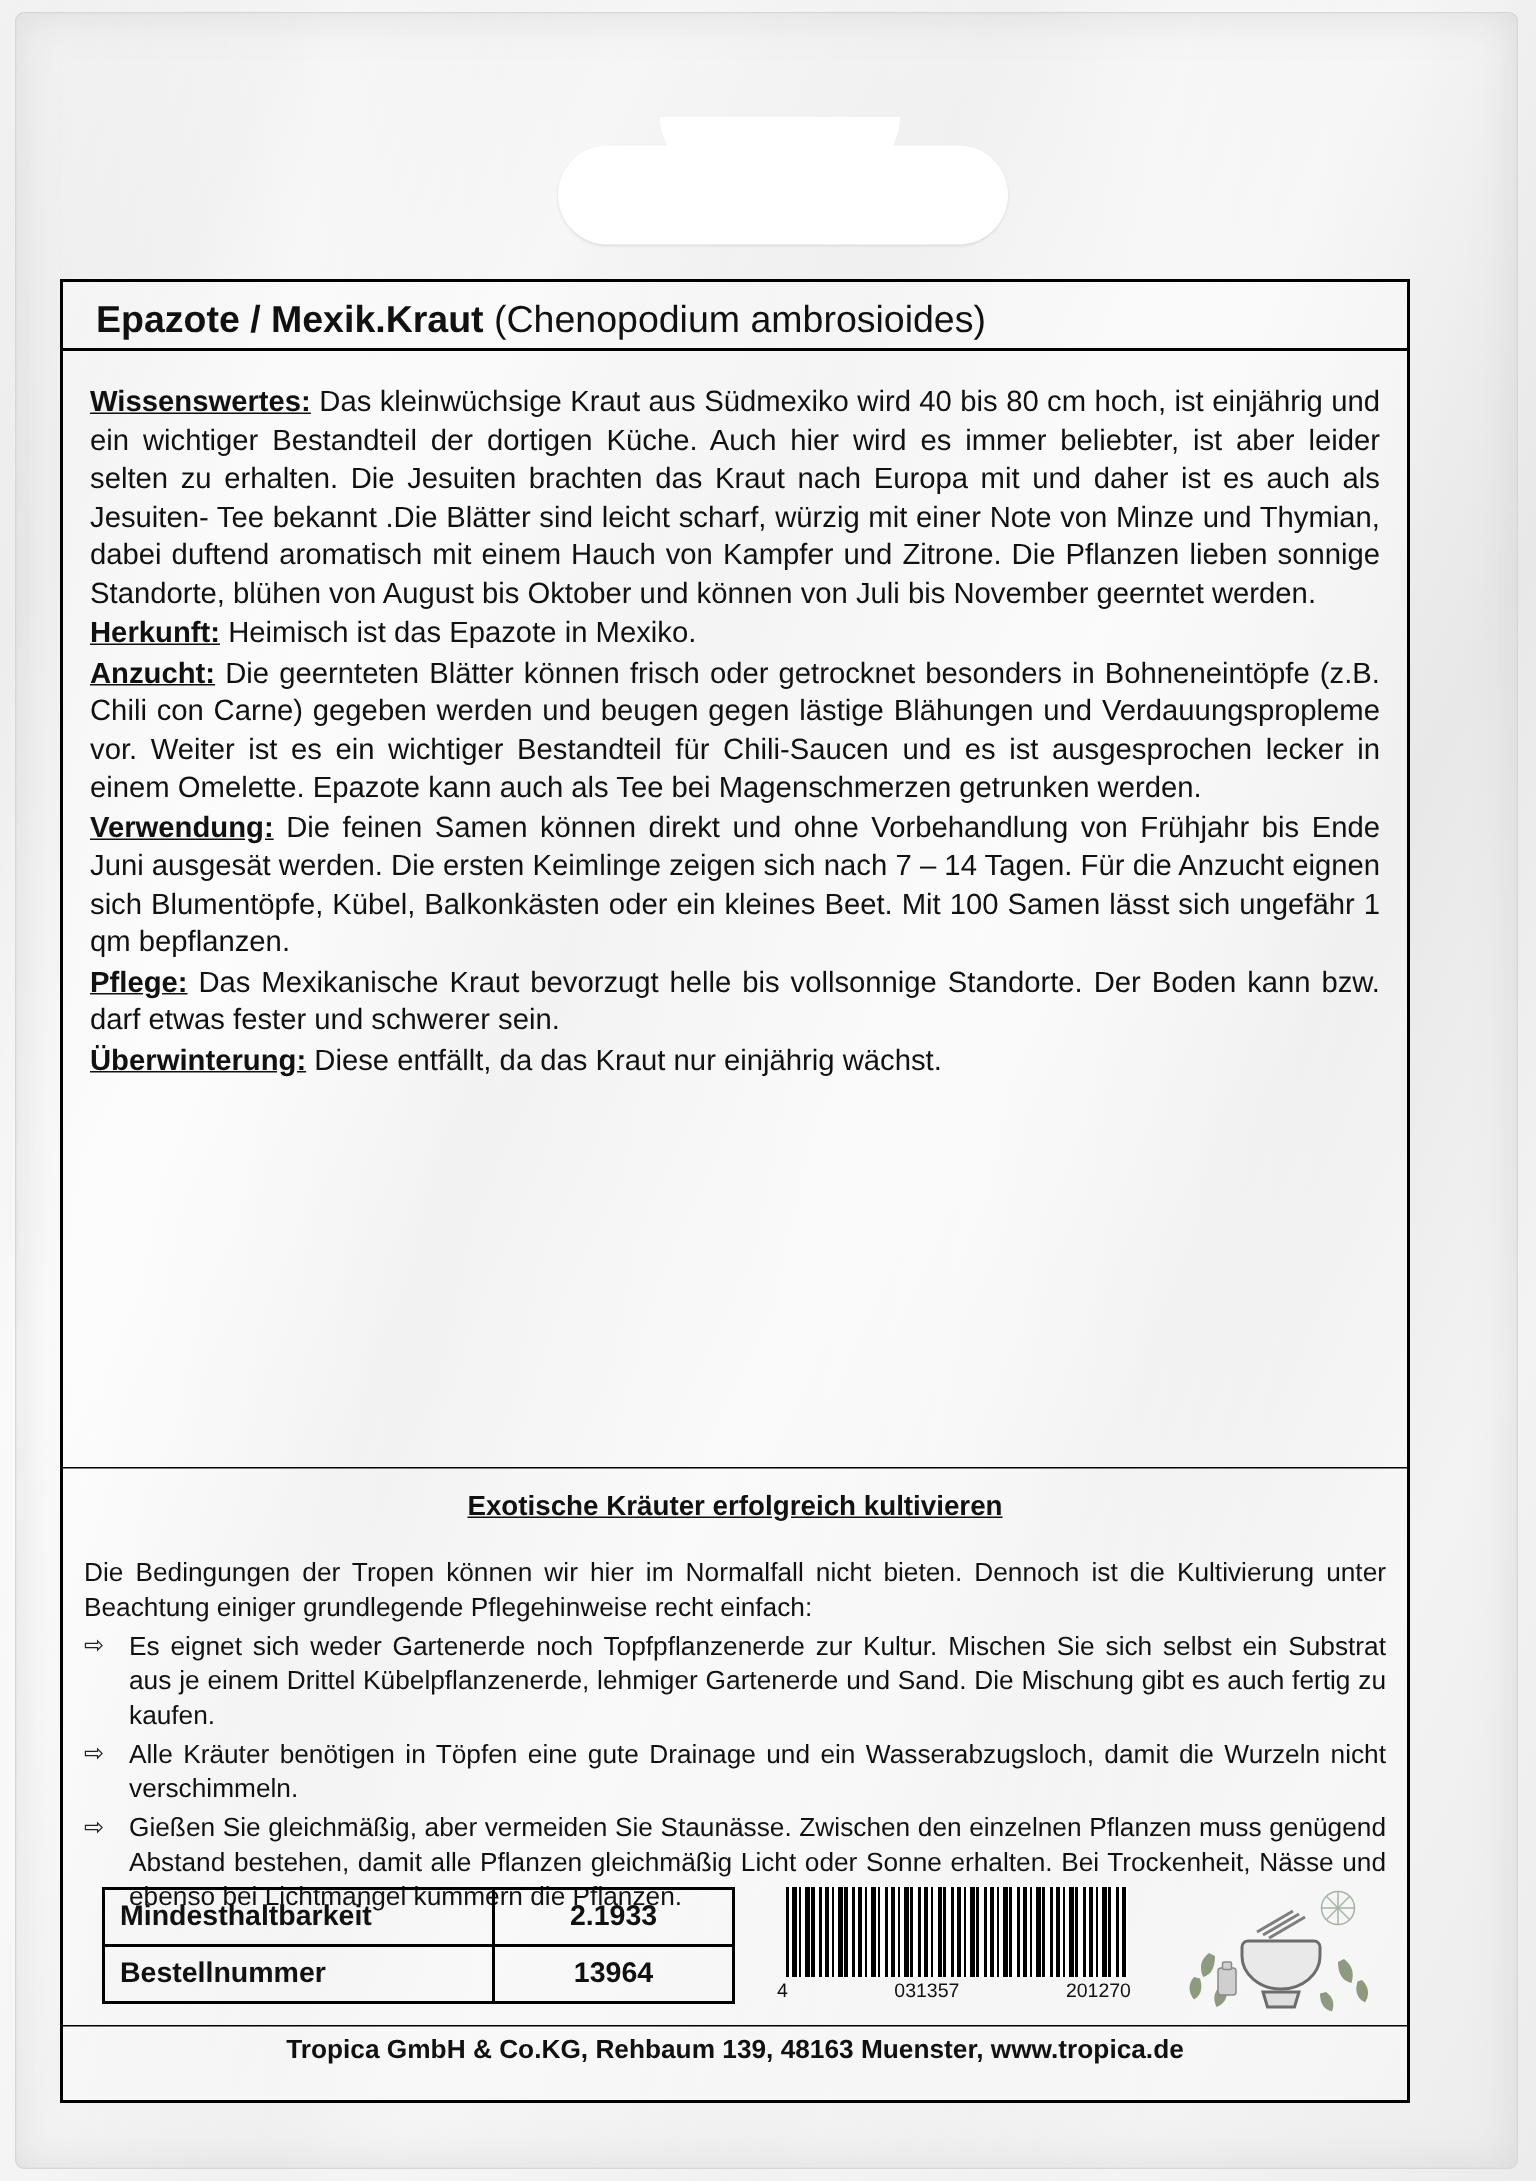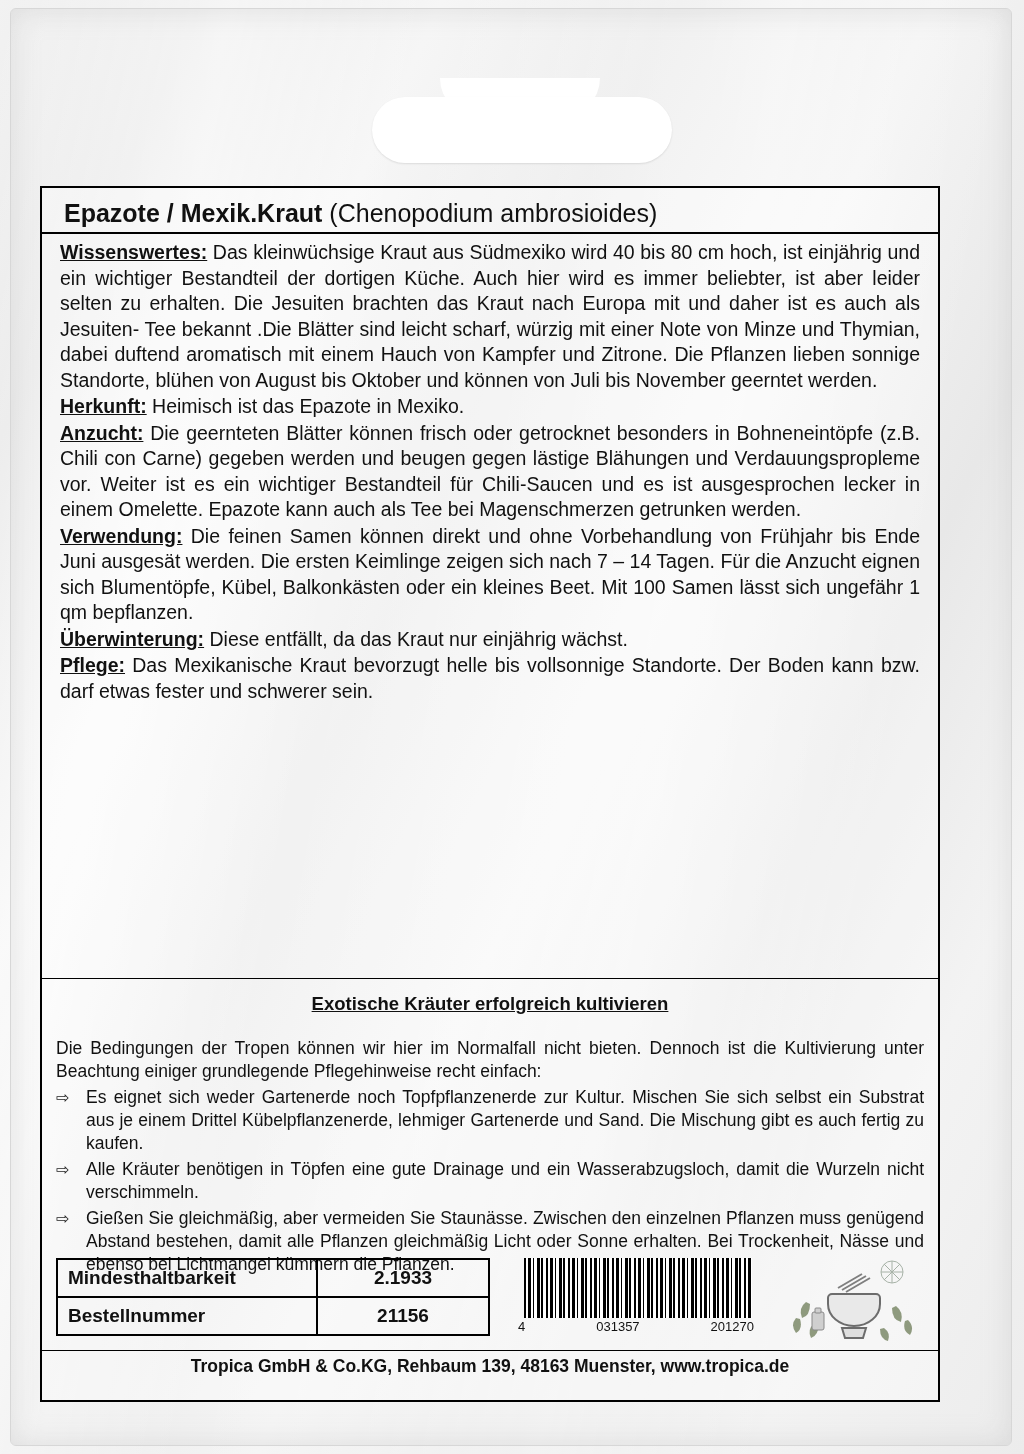--- a/index.html
+++ b/index.html
@@ -80,21 +80,21 @@
   }
   .title b { font-weight: bold; }
   .title .latin { font-weight: normal; }
 
   .rule {
     border-top: 2px solid #000;
     margin: 4px 0 0 0;
   }
 
   .body {
-    padding: 6px 18px 0 18px;
+    padding: 22px 18px 0 18px;
     font-size: 19.5px;
     line-height: 25.5px;
     text-align: justify;
     text-justify: inter-word;
     hyphens: manual;
   }
   .para { margin: 0 0 1px 0; }
   .lead {
     font-weight: bold;
     text-decoration: underline;
@@ -145,20 +145,21 @@
     left: 14px; right: 14px;
     top: 1070px;
     height: 92px;
     display: flex;
     align-items: flex-start;
   }
   table.specs {
     border-collapse: collapse;
     width: 506px;
     font-size: 19px;
+    margin-left: 12px;
   }
   table.specs td {
     border: 2px solid #000;
     height: 36px;
     padding: 0 10px;
   }
   table.specs td.k { width: 238px; font-weight: bold; }
   table.specs td.v { text-align: center; font-weight: bold; }
 
   .barcode {
@@ -235,24 +236,24 @@
       <p class="para">
         <span class="lead">Herkunft:</span><span> Heimisch ist das Epazote in Mexiko.</span>
       </p>
       <p class="para">
         <span class="lead">Anzucht:</span><span> Die geernteten Blätter können frisch oder getrocknet besonders in Bohneneintöpfe (z.B. Chili con Carne) gegeben werden und beugen gegen lästige Blähungen und Verdauungsproplemе vor. Weiter ist es ein wichtiger Bestandteil für Chili-Saucen und es ist ausgesprochen lecker in einem Omelette. Epazote kann auch als Tee bei Magenschmerzen getrunken werden.</span>
       </p>
       <p class="para">
         <span class="lead">Verwendung:</span><span> Die feinen Samen können direkt und ohne Vorbehandlung von Frühjahr bis Ende Juni ausgesät werden. Die ersten Keimlinge zeigen sich nach 7 – 14 Tagen. Für die Anzucht eignen sich Blumentöpfe, Kübel, Balkonkästen oder ein kleines Beet. Mit 100 Samen lässt sich ungefähr 1 qm bepflanzen.</span>
       </p>
       <p class="para">
+        <span class="lead">Pflege:</span><span> Das Mexikanische Kraut bevorzugt helle bis vollsonnige Standorte. Der Boden kann bzw. darf etwas fester und schwerer sein.</span>
+      </p>
+      <p class="para">
         <span class="lead">Überwinterung:</span><span> Diese entfällt, da das Kraut nur einjährig wächst.</span>
-      </p>
-      <p class="para">
-        <span class="lead">Pflege:</span><span> Das Mexikanische Kraut bevorzugt helle bis vollsonnige Standorte. Der Boden kann bzw. darf etwas fester und schwerer sein.</span>
       </p>
     </div>
 
     <div class="sep"></div>
 
     <div class="cult">
       <h2>Exotische Kräuter erfolgreich kultivieren</h2>
       <p>Die Bedingungen der Tropen können wir hier im Normalfall nicht bieten. Dennoch ist die Kultivierung unter Beachtung einiger grundlegende Pflegehinweise recht einfach:</p>
       <div class="bullets">
         <div class="bullet">
@@ -272,21 +273,21 @@
 
     <div class="datarow">
       <table class="specs">
         <tbody>
           <tr>
             <td class="k">Mindesthaltbarkeit</td>
             <td class="v">2.1933</td>
           </tr>
           <tr>
             <td class="k">Bestellnummer</td>
-            <td class="v">21156</td>
+            <td class="v">13964</td>
           </tr>
         </tbody>
       </table>
 
       <div class="barcode">
         <div class="bars"></div>
         <div class="bc-digits">
           <span>4</span>
           <span>031357</span>
           <span>201270</span>

